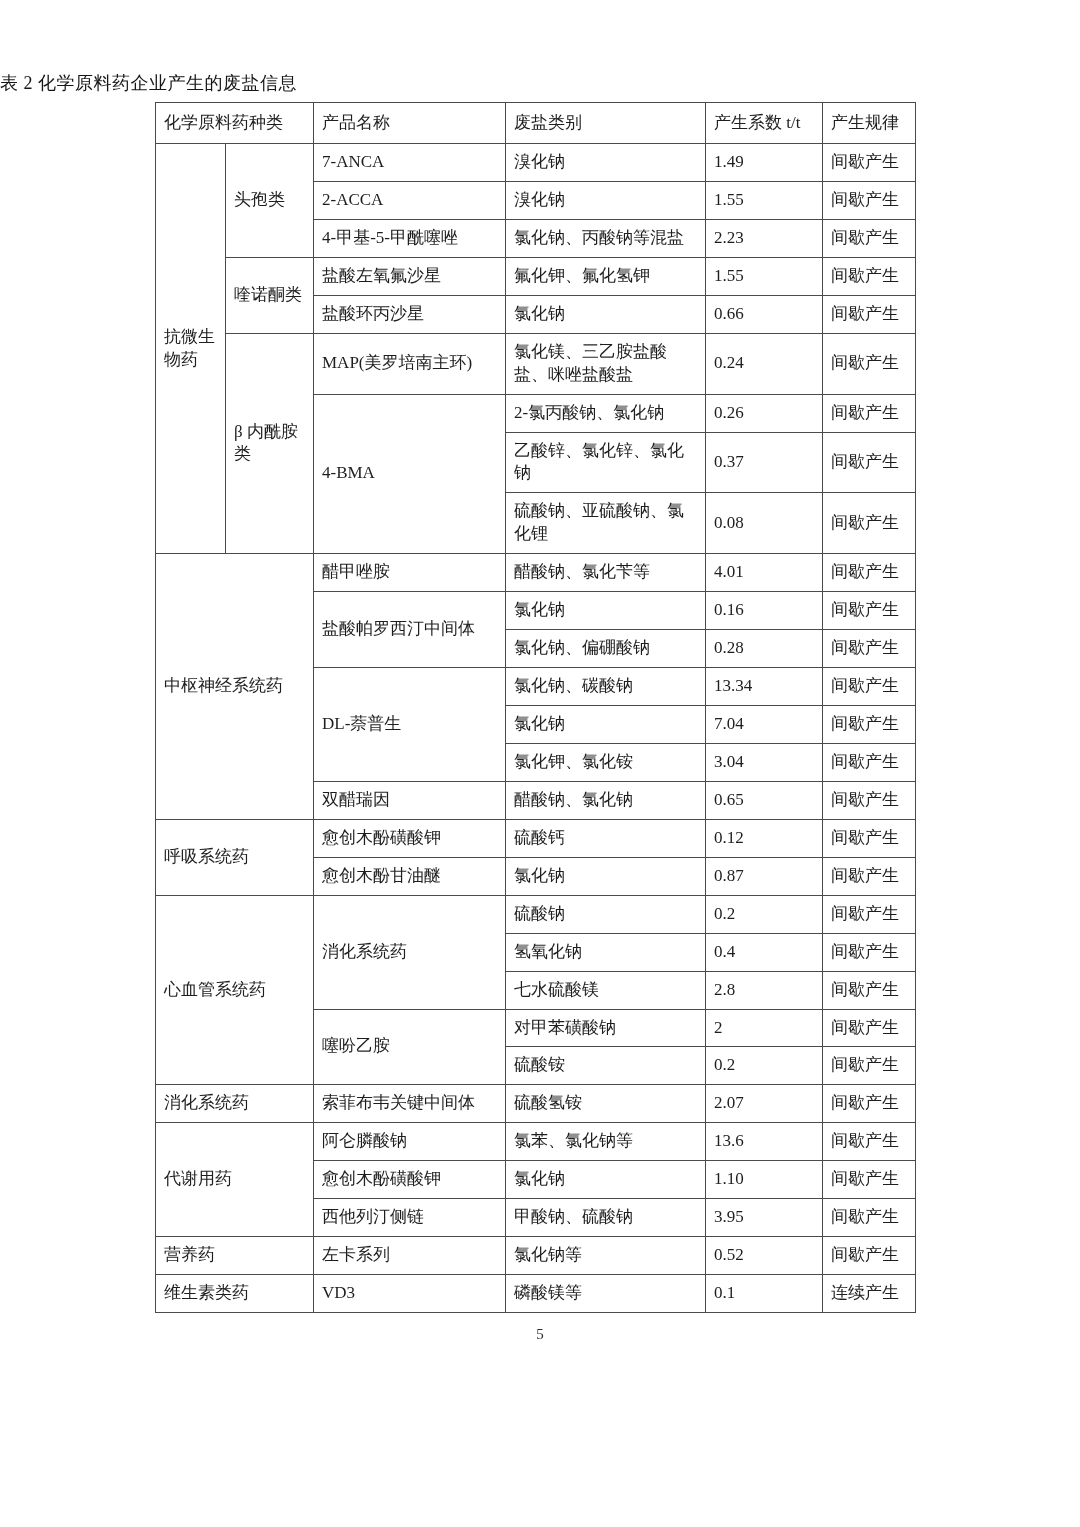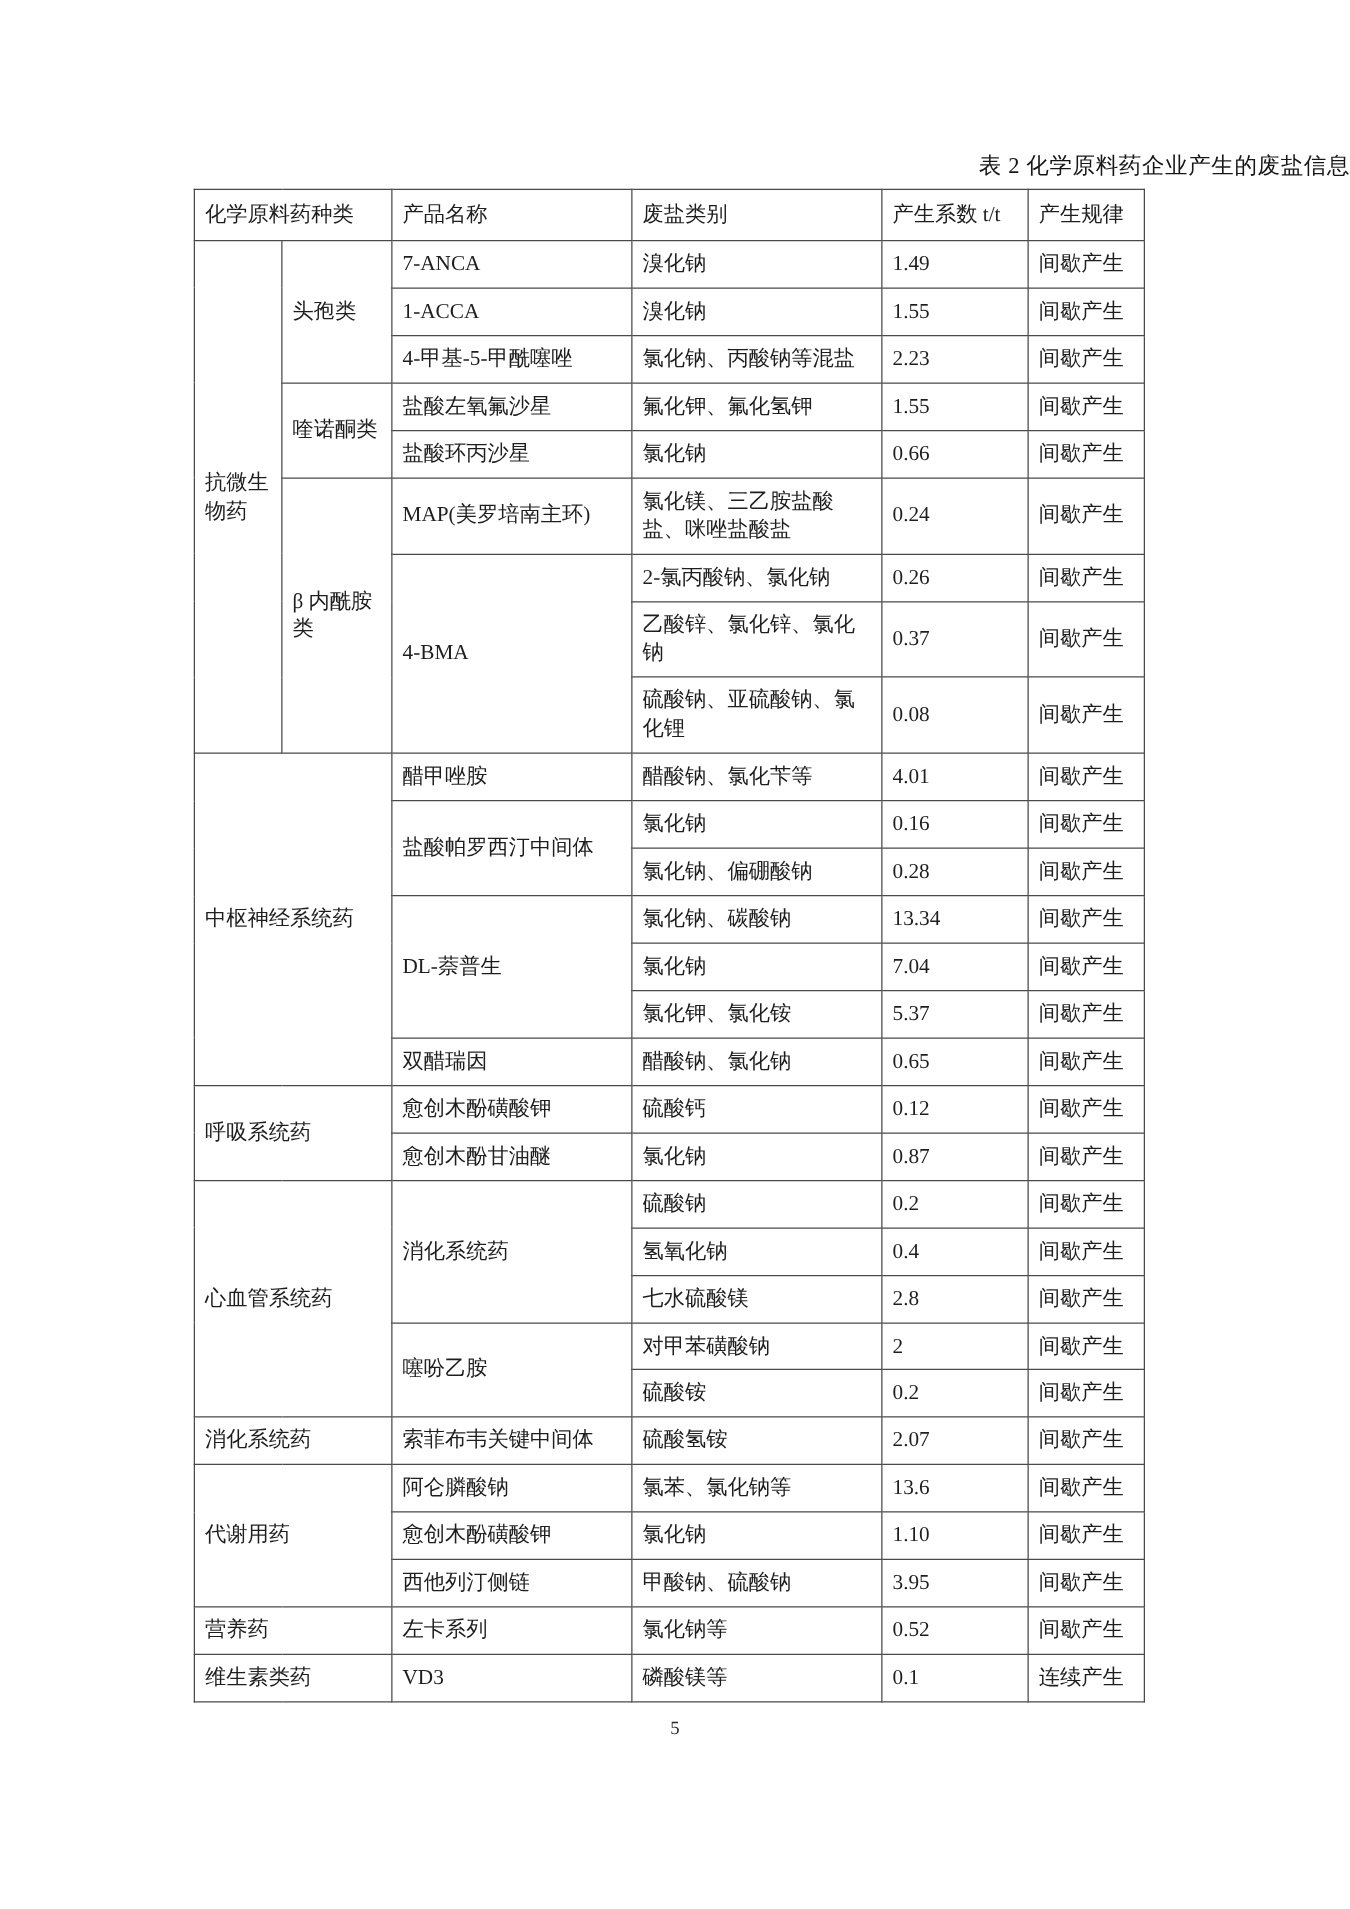--- a/index.html
+++ b/index.html
@@ -10,22 +10,22 @@
   .page {
     position: relative;
     width: 1080px;
     height: 1527px;
     background: #ffffff;
     font-family: "Liberation Serif", "DejaVu Serif", serif;
     color: #1e1e1e;
     overflow: hidden;
   }
   .doc-title {
-    padding-top: 120px;
-    text-align: right;
+    padding-top: 71px;
+    text-align: left;
     font-size: 18px;
     letter-spacing: 0.5px;
     color: #161616;
   }
   table.waste-table {
     margin: 7px 0 0 155px;
     width: 760px;
     border-collapse: collapse;
     table-layout: fixed;
   }
@@ -84,21 +84,21 @@
     <tbody>
         <tr>
           <td rowspan="9">抗微生物药</td>
           <td rowspan="3">头孢类</td>
           <td>7-ANCA</td>
           <td>溴化钠</td>
           <td>1.49</td>
           <td>间歇产生</td>
         </tr>
         <tr>
-          <td>1-ACCA</td>
+          <td>2-ACCA</td>
           <td>溴化钠</td>
           <td>1.55</td>
           <td>间歇产生</td>
         </tr>
         <tr>
           <td>4-甲基-5-甲酰噻唑</td>
           <td>氯化钠、丙酸钠等混盐</td>
           <td>2.23</td>
           <td>间歇产生</td>
         </tr>
@@ -162,21 +162,21 @@
           <td>13.34</td>
           <td>间歇产生</td>
         </tr>
         <tr>
           <td>氯化钠</td>
           <td>7.04</td>
           <td>间歇产生</td>
         </tr>
         <tr>
           <td>氯化钾、氯化铵</td>
-          <td>5.37</td>
+          <td>3.04</td>
           <td>间歇产生</td>
         </tr>
         <tr>
           <td>双醋瑞因</td>
           <td>醋酸钠、氯化钠</td>
           <td>0.65</td>
           <td>间歇产生</td>
         </tr>
         <tr>
           <td rowspan="2" colspan="2">呼吸系统药</td>

